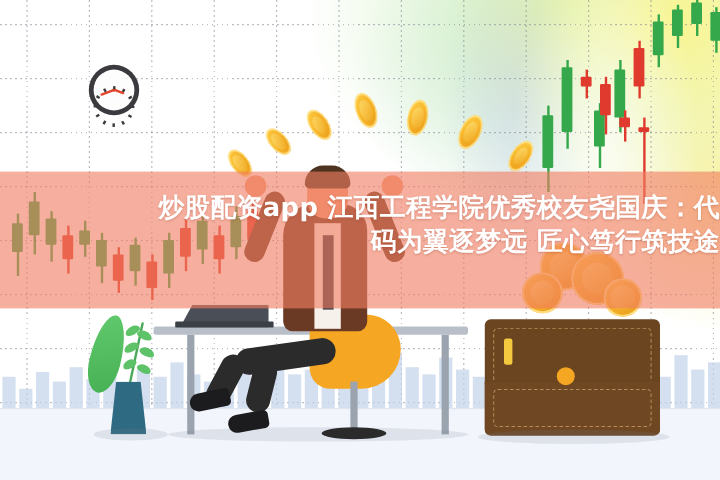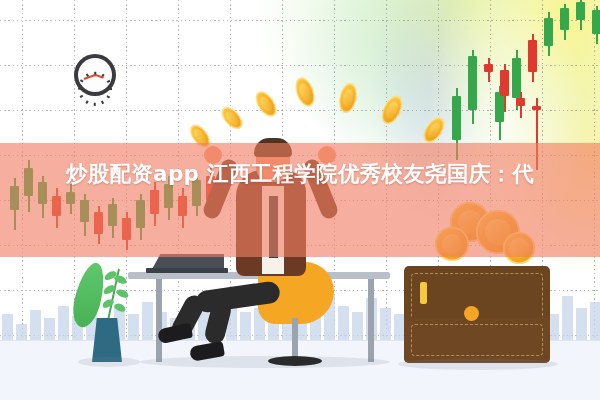--- a/index.html
+++ b/index.html
@@ -56,21 +56,21 @@
     box-shadow:inset 0 0 0 1.6px rgba(255,228,140,.9);}
   .coin .inner{position:absolute;inset:20%;border-radius:50%;
     background:linear-gradient(145deg,#ffdf72,#f0a81f);opacity:.85;}
   .coin.blur{filter:blur(.6px);}
 
   
   .band{position:absolute;left:0;width:600px;background:rgba(240,126,98,.62);}
 
   
   .headline{
-    position:absolute;left:0;width:600px;text-align:center;
+    position:absolute;left:0;width:600px;text-align:right;
     color:#ffffff;font-weight:700;line-height:1.32;letter-spacing:.3px;
     text-shadow:0 1px 2px rgba(150,60,40,.35);
     font-family:"DejaVu Sans","Liberation Sans",sans-serif;
   }
 
   
   .rect{position:absolute;}
   .shadow-ellipse{position:absolute;border-radius:50%;background:rgba(120,130,150,.16);}
   .leafstem{position:absolute;background:#5cb85c;border-radius:1px;}
   .leaf{position:absolute;border-radius:50% 50% 50% 50%/60% 60% 40% 40%;background:#5ec268;}
@@ -406,15 +406,16 @@
     <div class="clasp" style="left:60px;top:40px;width:15px;height:15px;"></div>
     <div class="card" style="left:16px;top:16px;width:7px;height:22px;"></div>
     <div class="shadow-ellipse" style="left:396px;top:-0px;width:0;height:0;"></div>
   </div>
   <div class="shadow-ellipse" style="left:398px;top:358px;width:160px;height:12px;"></div>
 
   <div class="band" style="top:143px;height:114px;"></div>
 
   <div class="headline" style="top:160px;font-size:21.5px;">
     <div>炒股配资app 江西工程学院优秀校友尧国庆：代</div>
+    <div>码为翼逐梦远 匠心笃行筑技途</div>
   </div>
 
 </div>
 
 </body></html>

